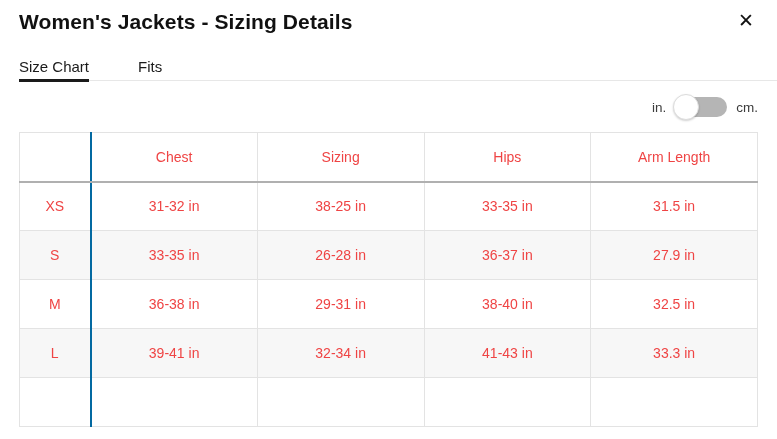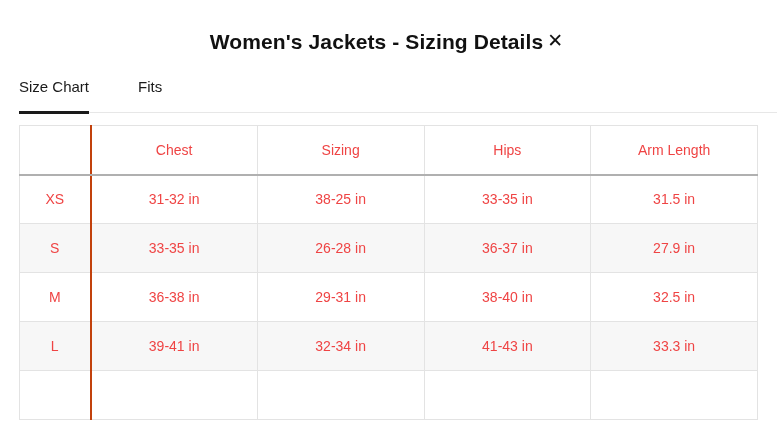--- a/index.html
+++ b/index.html
@@ -7,43 +7,42 @@
     width: 777px; height: 439px;
     background: #ffffff;
     overflow: hidden;
     font-family: "Liberation Sans", sans-serif;
     color: #1a1a1a;
   }
   .modal { padding: 9px 19px 0 19px; }
 
   
   .title-row {
-    display: flex; justify-content: center; align-items: flex-start;
+    display: flex; justify-content: space-between; align-items: flex-start;
     height: 28px;
-    margin-top: 20px;
   }
   .title {
     font-size: 21px; font-weight: 700; color: #111;
     line-height: 26px; letter-spacing: 0.1px;
   }
   .close-btn {
     background: none; border: none; cursor: pointer;
     font-size: 19px; line-height: 19px; color: #111;
     padding: 2px 4px; font-family: "Liberation Sans", sans-serif;
   }
 
   
   .tabs {
     display: flex; gap: 49px;
     margin-top: 21px; margin-right: -19px;
     border-bottom: 1px solid #e7e7e7;
   }
   .tab {
     font-size: 15px; color: #1a1a1a;
-    padding-bottom: 16px; cursor: pointer;
+    padding-bottom: 4px; cursor: pointer;
     border-bottom: 3px solid transparent;
     margin-bottom: -2px;
   }
   .tab.active { border-bottom-color: #1a1a1a; }
 
   
   .unit-row {
     display: flex; justify-content: flex-end; align-items: center;
     margin-top: 13px; height: 26px; gap: 9px;
   }
@@ -68,40 +67,47 @@
   }
   col.size-col { width: 71px; }
   .size-chart th, .size-chart td {
     border: 1px solid #e3e3e3;
     height: 49px;
     text-align: center; vertical-align: middle;
     font-size: 14px; font-weight: 400; color: #ef4444;
   }
   .size-chart { border: 1px solid #d6d6d6; }
   .size-chart thead th { border-bottom: 2px solid #b0b0b0; }
-  .size-chart th:first-child, .size-chart td:first-child { border-right: 2px solid #c2410c; }
+  .size-chart th:first-child, .size-chart td:first-child { border-right: 2px solid #0369a1; }
   .size-chart tbody tr:nth-child(even) { background: #f7f7f7; }
 </style>
 </head>
 <body>
 
 <div class="modal">
 
   <div class="title-row">
     <h1 class="title">Women's Jackets - Sizing Details</h1>
     <button class="close-btn">
       <span>✕</span>
     </button>
   </div>
 
   <div class="tabs">
     <div class="tab active">Size Chart</div>
     <div class="tab">Fits</div>
   </div>
 
+  <div class="unit-row">
+    <span class="unit-label">in.</span>
+    <div class="switch">
+      <div class="knob"></div>
+    </div>
+    <span class="unit-label">cm.</span>
+  </div>
 
   <table class="size-chart">
     <colgroup>
         <col class="size-col">
         <col>
         <col>
         <col>
         <col>
       </colgroup>
     <thead>

